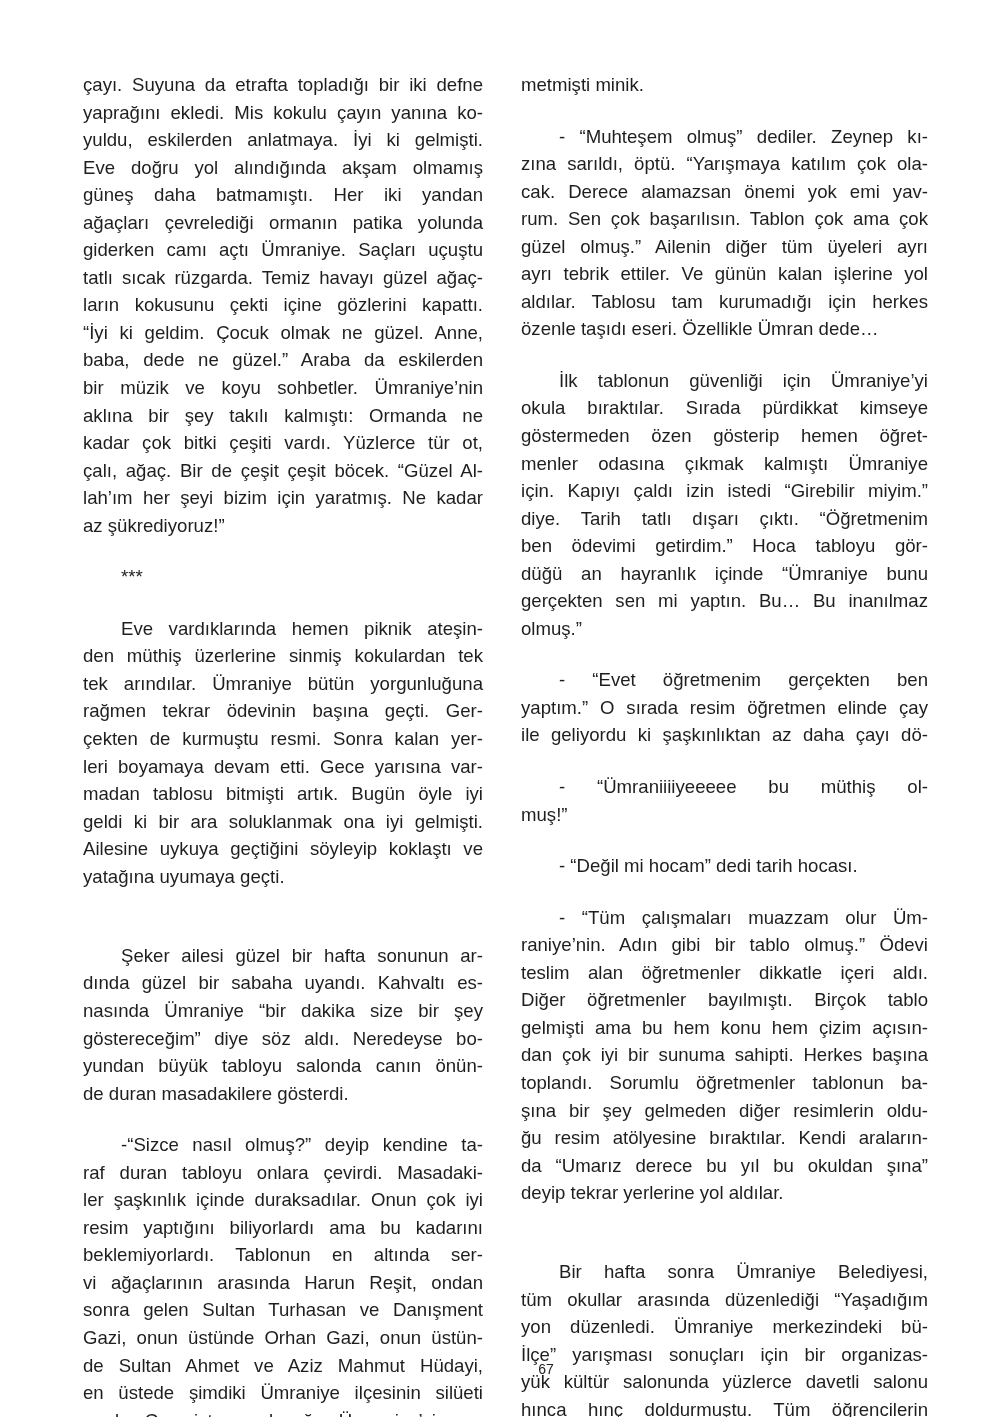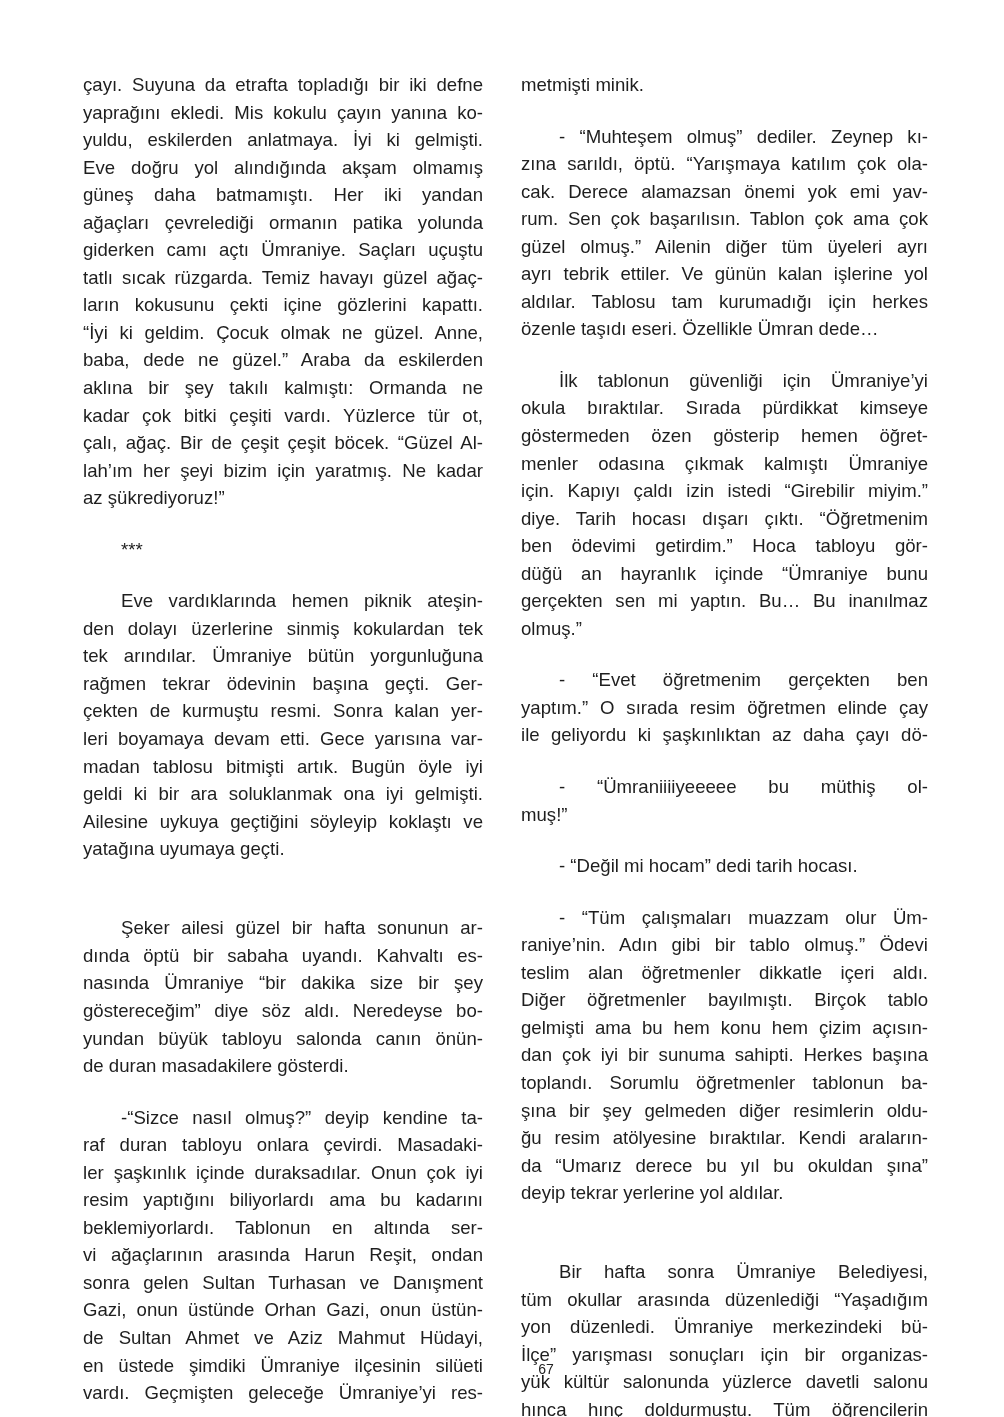--- a/index.html
+++ b/index.html
@@ -25,39 +25,40 @@
       <div class="line j">yaprağını ekledi. Mis kokulu çayın yanına ko-</div>
       <div class="line j">yuldu, eskilerden anlatmaya. İyi ki gelmişti.</div>
       <div class="line j">Eve doğru yol alındığında akşam olmamış</div>
       <div class="line j">güneş daha batmamıştı. Her iki yandan</div>
       <div class="line j">ağaçları çevrelediği ormanın patika yolunda</div>
       <div class="line j">giderken camı açtı Ümraniye. Saçları uçuştu</div>
       <div class="line j">tatlı sıcak rüzgarda. Temiz havayı güzel ağaç-</div>
       <div class="line j">ların kokusunu çekti içine gözlerini kapattı.</div>
       <div class="line j">“İyi ki geldim. Çocuk olmak ne güzel. Anne,</div>
       <div class="line j">baba,  dede ne güzel.” Araba da eskilerden</div>
+      <div class="line j">bir müzik ve koyu sohbetler. Ümraniye’nin</div>
       <div class="line j">aklına bir şey takılı kalmıştı: Ormanda ne</div>
       <div class="line j">kadar çok bitki çeşiti vardı. Yüzlerce tür ot,</div>
       <div class="line j">çalı, ağaç. Bir de çeşit çeşit böcek. “Güzel Al-</div>
       <div class="line j">lah’ım her şeyi bizim için yaratmış. Ne kadar</div>
       <div class="line l">az şükrediyoruz!”</div>
       <div class="line l ind">***</div>
       <div class="line j ind">Eve vardıklarında hemen piknik ateşin-</div>
-      <div class="line j">den dolayı üzerlerine sinmiş kokulardan tek</div>
+      <div class="line j">den müthiş üzerlerine sinmiş kokulardan tek</div>
       <div class="line j">tek arındılar. Ümraniye bütün yorgunluğuna</div>
       <div class="line j">rağmen tekrar ödevinin başına geçti. Ger-</div>
       <div class="line j">çekten de kurmuştu resmi. Sonra kalan yer-</div>
       <div class="line j">leri boyamaya devam etti. Gece yarısına var-</div>
       <div class="line j">madan tablosu bitmişti artık. Bugün öyle iyi</div>
       <div class="line j">geldi ki bir ara soluklanmak ona iyi gelmişti.</div>
       <div class="line j">Ailesine uykuya geçtiğini söyleyip koklaştı ve</div>
       <div class="line l">yatağına uyumaya geçti.</div>
       <div class="line blank"></div>
       <div class="line j ind">Şeker ailesi güzel bir hafta sonunun ar-</div>
-      <div class="line j">dında öptü bir sabaha uyandı. Kahvaltı es-</div>
+      <div class="line j">dında güzel bir sabaha uyandı. Kahvaltı es-</div>
       <div class="line j">nasında Ümraniye “bir dakika size bir şey</div>
       <div class="line j">göstereceğim” diye söz aldı. Neredeyse bo-</div>
       <div class="line j">yundan büyük tabloyu salonda canın önün-</div>
       <div class="line l">de duran masadakilere gösterdi.</div>
       <div class="line j ind">-“Sizce nasıl olmuş?” deyip kendine ta-</div>
       <div class="line j">raf duran tabloyu onlara çevirdi. Masadaki-</div>
       <div class="line j">ler şaşkınlık içinde duraksadılar. Onun çok iyi</div>
       <div class="line j">resim yaptığını biliyorlardı ama bu kadarını</div>
       <div class="line j">beklemiyorlardı. Tablonun en altında ser-</div>
       <div class="line j">vi ağaçlarının arasında Harun Reşit, ondan</div>
@@ -75,21 +76,21 @@
       <div class="line j">rum. Sen çok başarılısın.  Tablon çok ama çok</div>
       <div class="line j">güzel olmuş.” Ailenin diğer tüm üyeleri ayrı</div>
       <div class="line j">ayrı tebrik ettiler. Ve günün kalan işlerine yol</div>
       <div class="line j">aldılar. Tablosu tam kurumadığı için herkes</div>
       <div class="line l">özenle taşıdı eseri. Özellikle Ümran dede…</div>
       <div class="line j ind">İlk tablonun güvenliği için Ümraniye’yi</div>
       <div class="line j">okula bıraktılar. Sırada pürdikkat kimseye</div>
       <div class="line j">göstermeden özen gösterip hemen öğret-</div>
       <div class="line j">menler odasına çıkmak kalmıştı Ümraniye</div>
       <div class="line j">için. Kapıyı çaldı izin istedi “Girebilir miyim.”</div>
-      <div class="line j">diye. Tarih hocası dışarı çıktı. “Öğretmenim</div>
+      <div class="line j">diye. Tarih tatlı dışarı çıktı. “Öğretmenim</div>
       <div class="line j">ben ödevimi getirdim.” Hoca tabloyu gör-</div>
       <div class="line j">düğü an hayranlık içinde “Ümraniye bunu</div>
       <div class="line j">gerçekten sen mi yaptın. Bu… Bu inanılmaz</div>
       <div class="line l">olmuş.”</div>
       <div class="line j ind">-     “Evet öğretmenim gerçekten ben</div>
       <div class="line j">yaptım.” O sırada resim öğretmen elinde çay</div>
       <div class="line j">ile geliyordu ki şaşkınlıktan az daha çayı dö-</div>
       <div class="line j ind">-      “Ümraniiiiyeeeee bu müthiş ol-</div>
       <div class="line l">muş!”</div>
       <div class="line l ind">-     “Değil mi hocam” dedi tarih hocası.</div>

